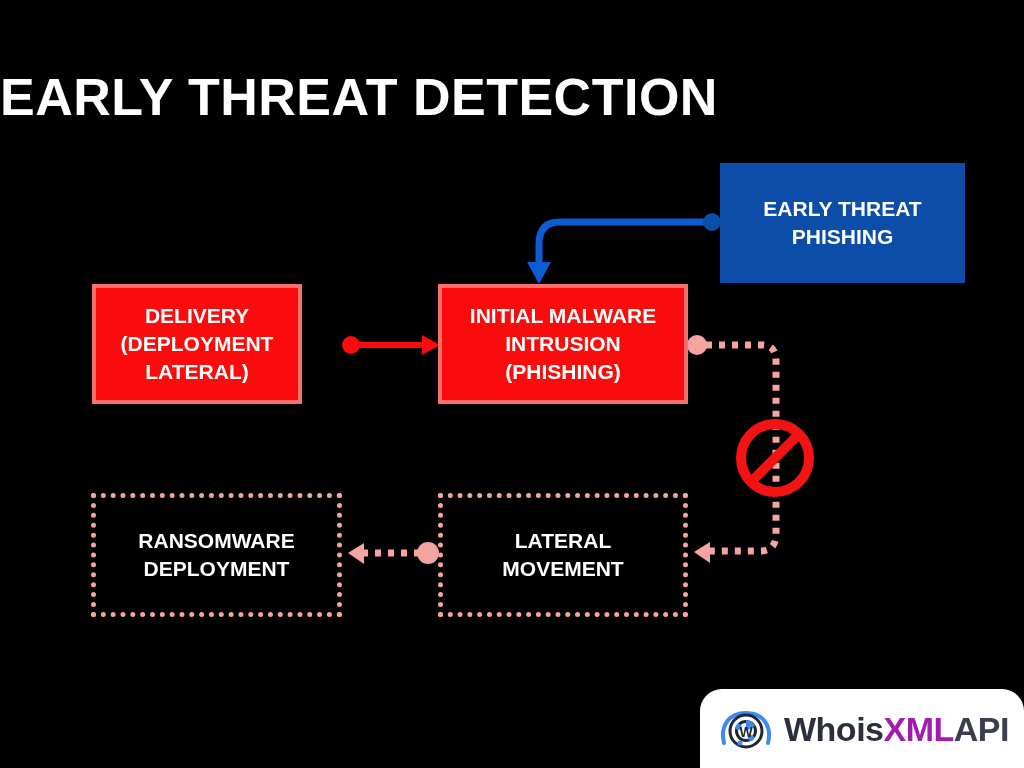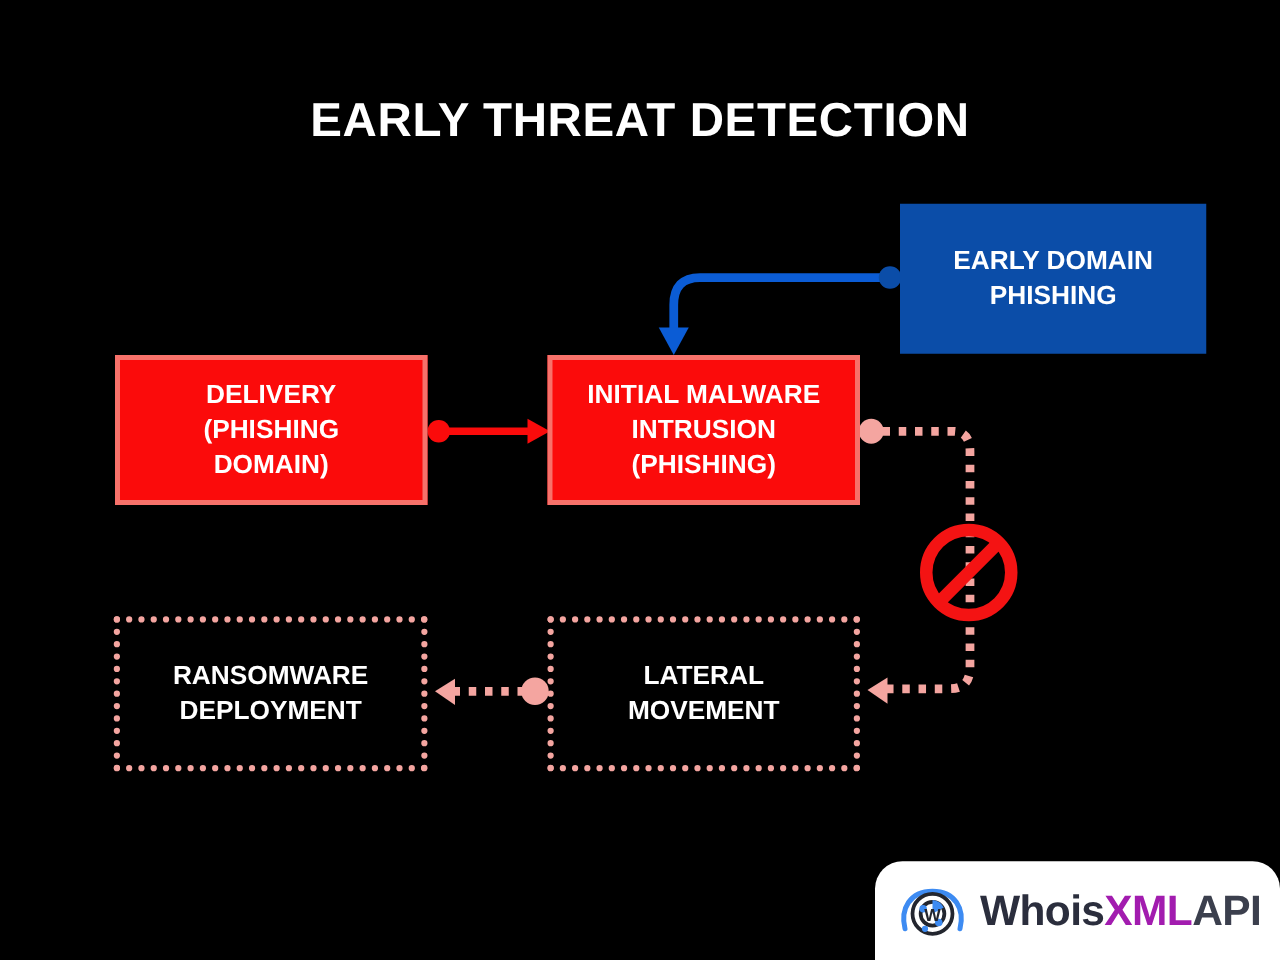--- a/index.html
+++ b/index.html
@@ -19,23 +19,22 @@
     height: 768px;
     background: #000000;
   }
 
   
   #slide-title {
     position: absolute;
     left: 0;
     top: 74px;
     width: 1024px;
-    text-align: center;
     color: #ffffff;
-    font-size: 38px;
+    font-size: 52px;
     font-weight: bold;
     letter-spacing: 0.5px;
     line-height: 46px;
     white-space: nowrap;
   }
 
   
   .node {
     position: absolute;
     box-sizing: border-box;
@@ -58,21 +57,21 @@
     background: #0b4da8;
     border: none;
     font-size: 21px;
   }
   .node-dotted {
     background: transparent;
     border: 5px dotted #f4a5a0;
   }
 
   
-  #box-delivery          { left: 92px;  top: 284px; width: 250px; height: 120px; }
+  #box-delivery          { left: 92px;  top: 284px; width: 210px; height: 120px; }
   #box-initial-malware   { left: 438px; top: 284px; width: 250px; height: 120px; }
   #box-early-threat      { left: 720px; top: 163px; width: 245px; height: 120px; }
   #box-ransomware        { left: 91px;  top: 493px; width: 251px; height: 124px; }
   #box-lateral-movement  { left: 438px; top: 493px; width: 250px; height: 124px; }
 
   
   #connectors {
     position: absolute;
     left: 0; top: 0;
     width: 1024px; height: 768px;
@@ -145,30 +144,30 @@
     </g>
 
     <g>
       <circle cx="775" cy="458" r="34" fill="none" stroke="#f41313" stroke-width="10"></circle>
       <line x1="751" y1="482" x2="799" y2="434" stroke="#f41313" stroke-width="10"></line>
     </g>
   </svg>
 
   <div class="node node-blue" id="box-early-threat">
     <span class="label">
-      <span>EARLY DOMAIN</span><br>
+      <span>EARLY THREAT</span><br>
       <span>PHISHING</span>
     </span>
   </div>
 
   <div class="node node-red" id="box-delivery">
     <span class="label">
       <span>DELIVERY</span><br>
-      <span>(PHISHING</span><br>
-      <span>DOMAIN)</span>
+      <span>(DEPLOYMENT</span><br>
+      <span>LATERAL)</span>
     </span>
   </div>
 
   <div class="node node-dotted" id="box-ransomware">
     <span class="label">
       <span>RANSOMWARE</span><br>
       <span>DEPLOYMENT</span>
     </span>
   </div>
 

